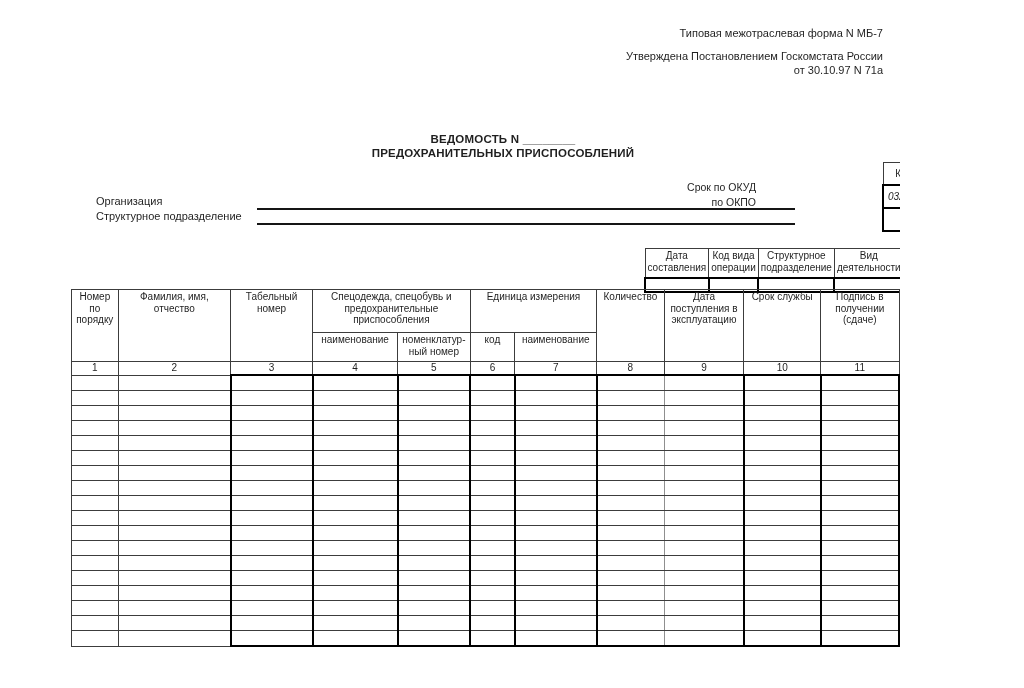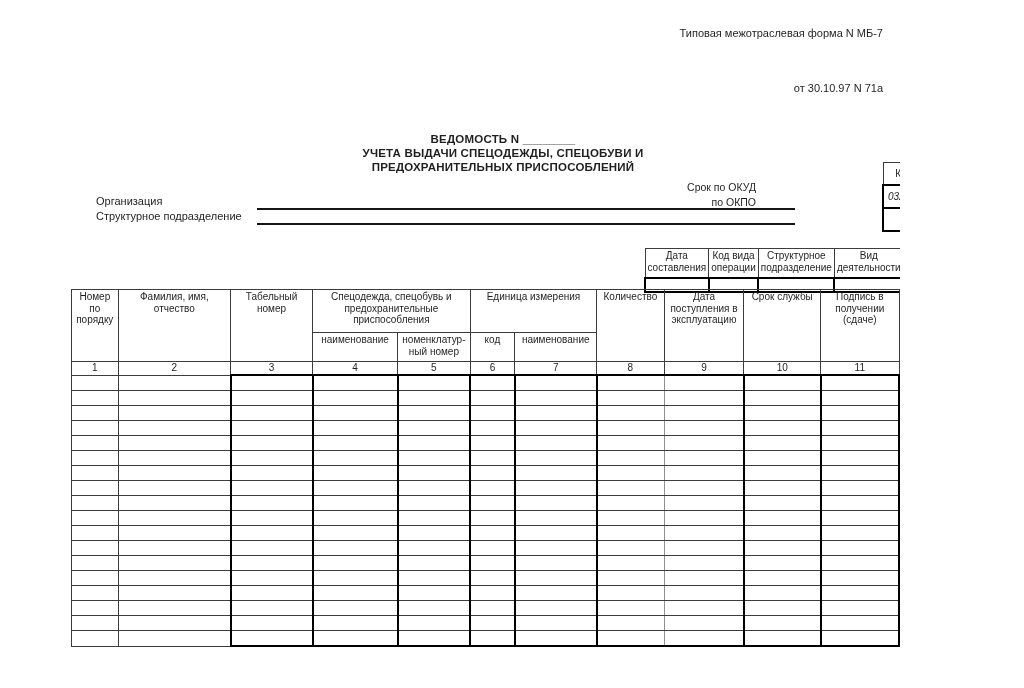--- a/index.html
+++ b/index.html
@@ -2,21 +2,21 @@
 <html><head>
 <meta charset="utf-8">
 <style>
   html,body { margin:0; padding:0; background:#ffffff; }
   .page {
     position:relative; width:900px; height:688px; background:#fff;
     font-family:"Liberation Sans", sans-serif; color:#1f1f1f; overflow:hidden;
   }
   
   .form-note { position:absolute; right:17px; text-align:right; font-size:11px; line-height:13px; white-space:nowrap; }
-  .fn1 { top:27px; } .fn2 { top:50px; } .fn3 { top:64px;margin-top:18px; }
+  .fn1 { top:27px; } .fn2 { top:50px; } .fn3 { top:64px; }
   
   .doc-title { position:absolute; left:503px; top:102px; transform:translateX(-50%);
     text-align:center; font-weight:bold; font-size:11.5px; line-height:14px; white-space:nowrap; letter-spacing:0.2px;margin-top:30px; }
   
   .codes-table { position:absolute; left:882px; top:162px; border-collapse:collapse; table-layout:fixed; }
   .codes-table td { width:84px; border:1px solid #3c3c3c; font-size:10px; line-height:12px;
     text-align:center; padding:4px; height:13px; vertical-align:middle; }
   .codes-table tr.thick td { border:2px solid #000;font-style:italic; }
   .okud-labels { position:absolute; right:144px; top:180px; text-align:right; font-size:10.5px; line-height:15px; white-space:nowrap; }
   
@@ -41,25 +41,25 @@
   .main-table tbody td.rg { border-right:1px solid #8f8f8f; }
   .main-table tbody td.tt { border-top:2px solid #000; }
   .main-table tbody td.tb { border-bottom:2px solid #000; }
 </style>
 </head>
 <body>
 
 <div class="page">
 
   <div class="form-note fn1">Типовая межотраслевая форма N МБ-7</div>
+  <div class="form-note fn2">Утверждена Постановлением Госкомстата России</div>
   <div class="form-note fn3">от 30.10.97 N 71а</div>
 
   <div class="doc-title">
     <div>ВЕДОМОСТЬ N ________</div>
-    <div>УЧЕТА ВЫДАЧИ СПЕЦОДЕЖДЫ, СПЕЦОБУВИ И</div>
     <div>ПРЕДОХРАНИТЕЛЬНЫХ ПРИСПОСОБЛЕНИЙ</div>
   </div>
 
   <table class="codes-table">
     <tbody>
         <tr>
           <td>Коды</td>
         </tr>
     <tr class="thick">
           <td>0320003</td>

